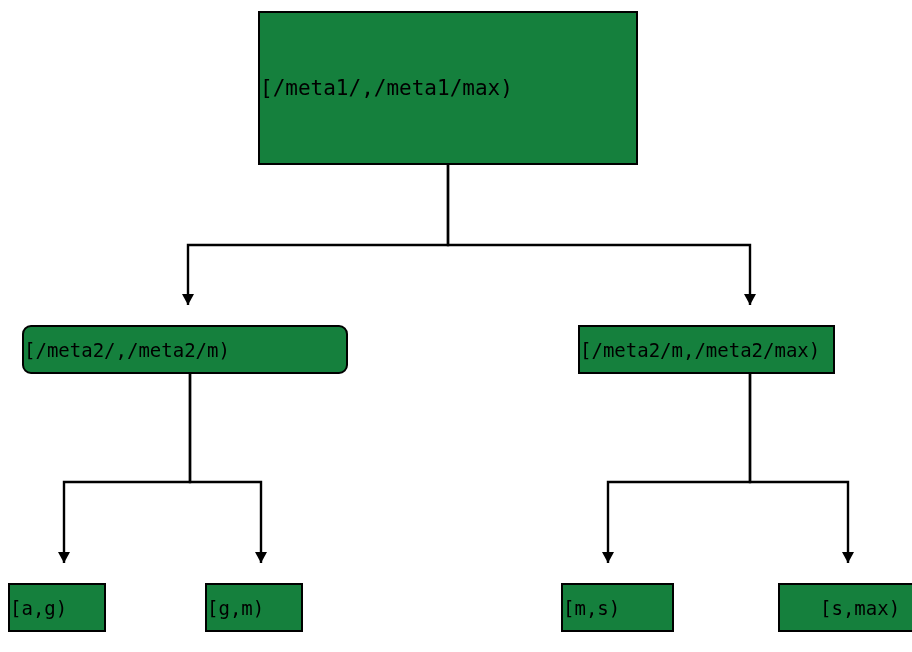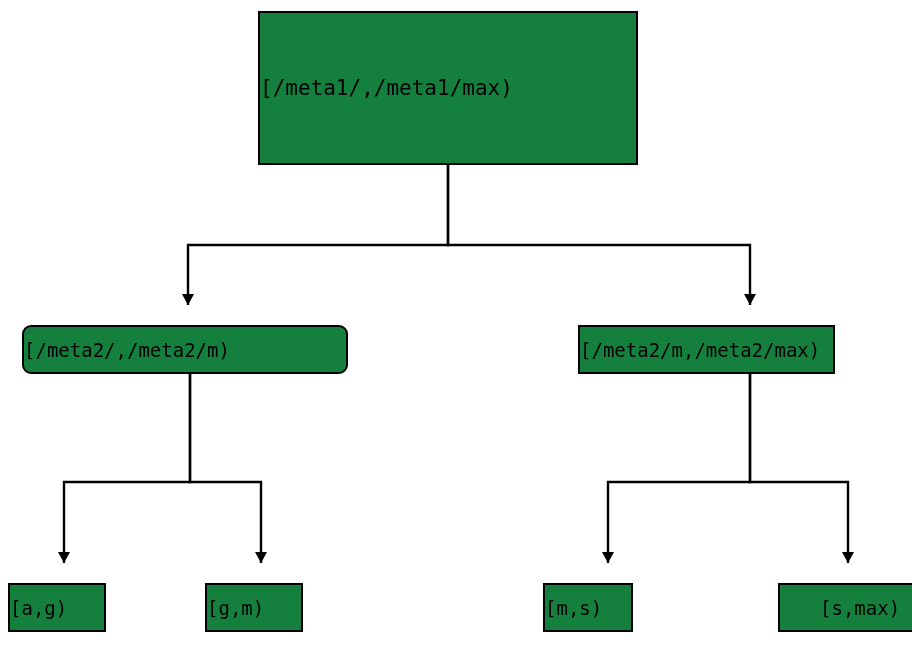--- a/index.html
+++ b/index.html
@@ -68,21 +68,21 @@
   }
   .node-leaf {
     top: 583px;
     height: 49px;
   }
   .node-leaf .node-label {
     font-size: 19px;
   }
   .node-leaf-1 { left: 8px;   width: 98px;  }
   .node-leaf-2 { left: 205px; width: 98px;  }
-  .node-leaf-3 { left: 543px; width: 90px;  }
+  .node-leaf-3 { left: 561px; width: 113px;  }
   .node-leaf-4 { left: 778px; width: 149px; padding-left: 40px; }
 </style>
 </head>
 <body>
 
 <div id="diagram-root">
 
   <svg id="edge-layer" viewBox="0 0 912 652" width="912" height="652" xmlns="http://www.w3.org/2000/svg">
     <defs>
       <marker id="arrow-down" markerWidth="14" markerHeight="14" refX="6" refY="11" orient="0" markerUnits="userSpaceOnUse">

